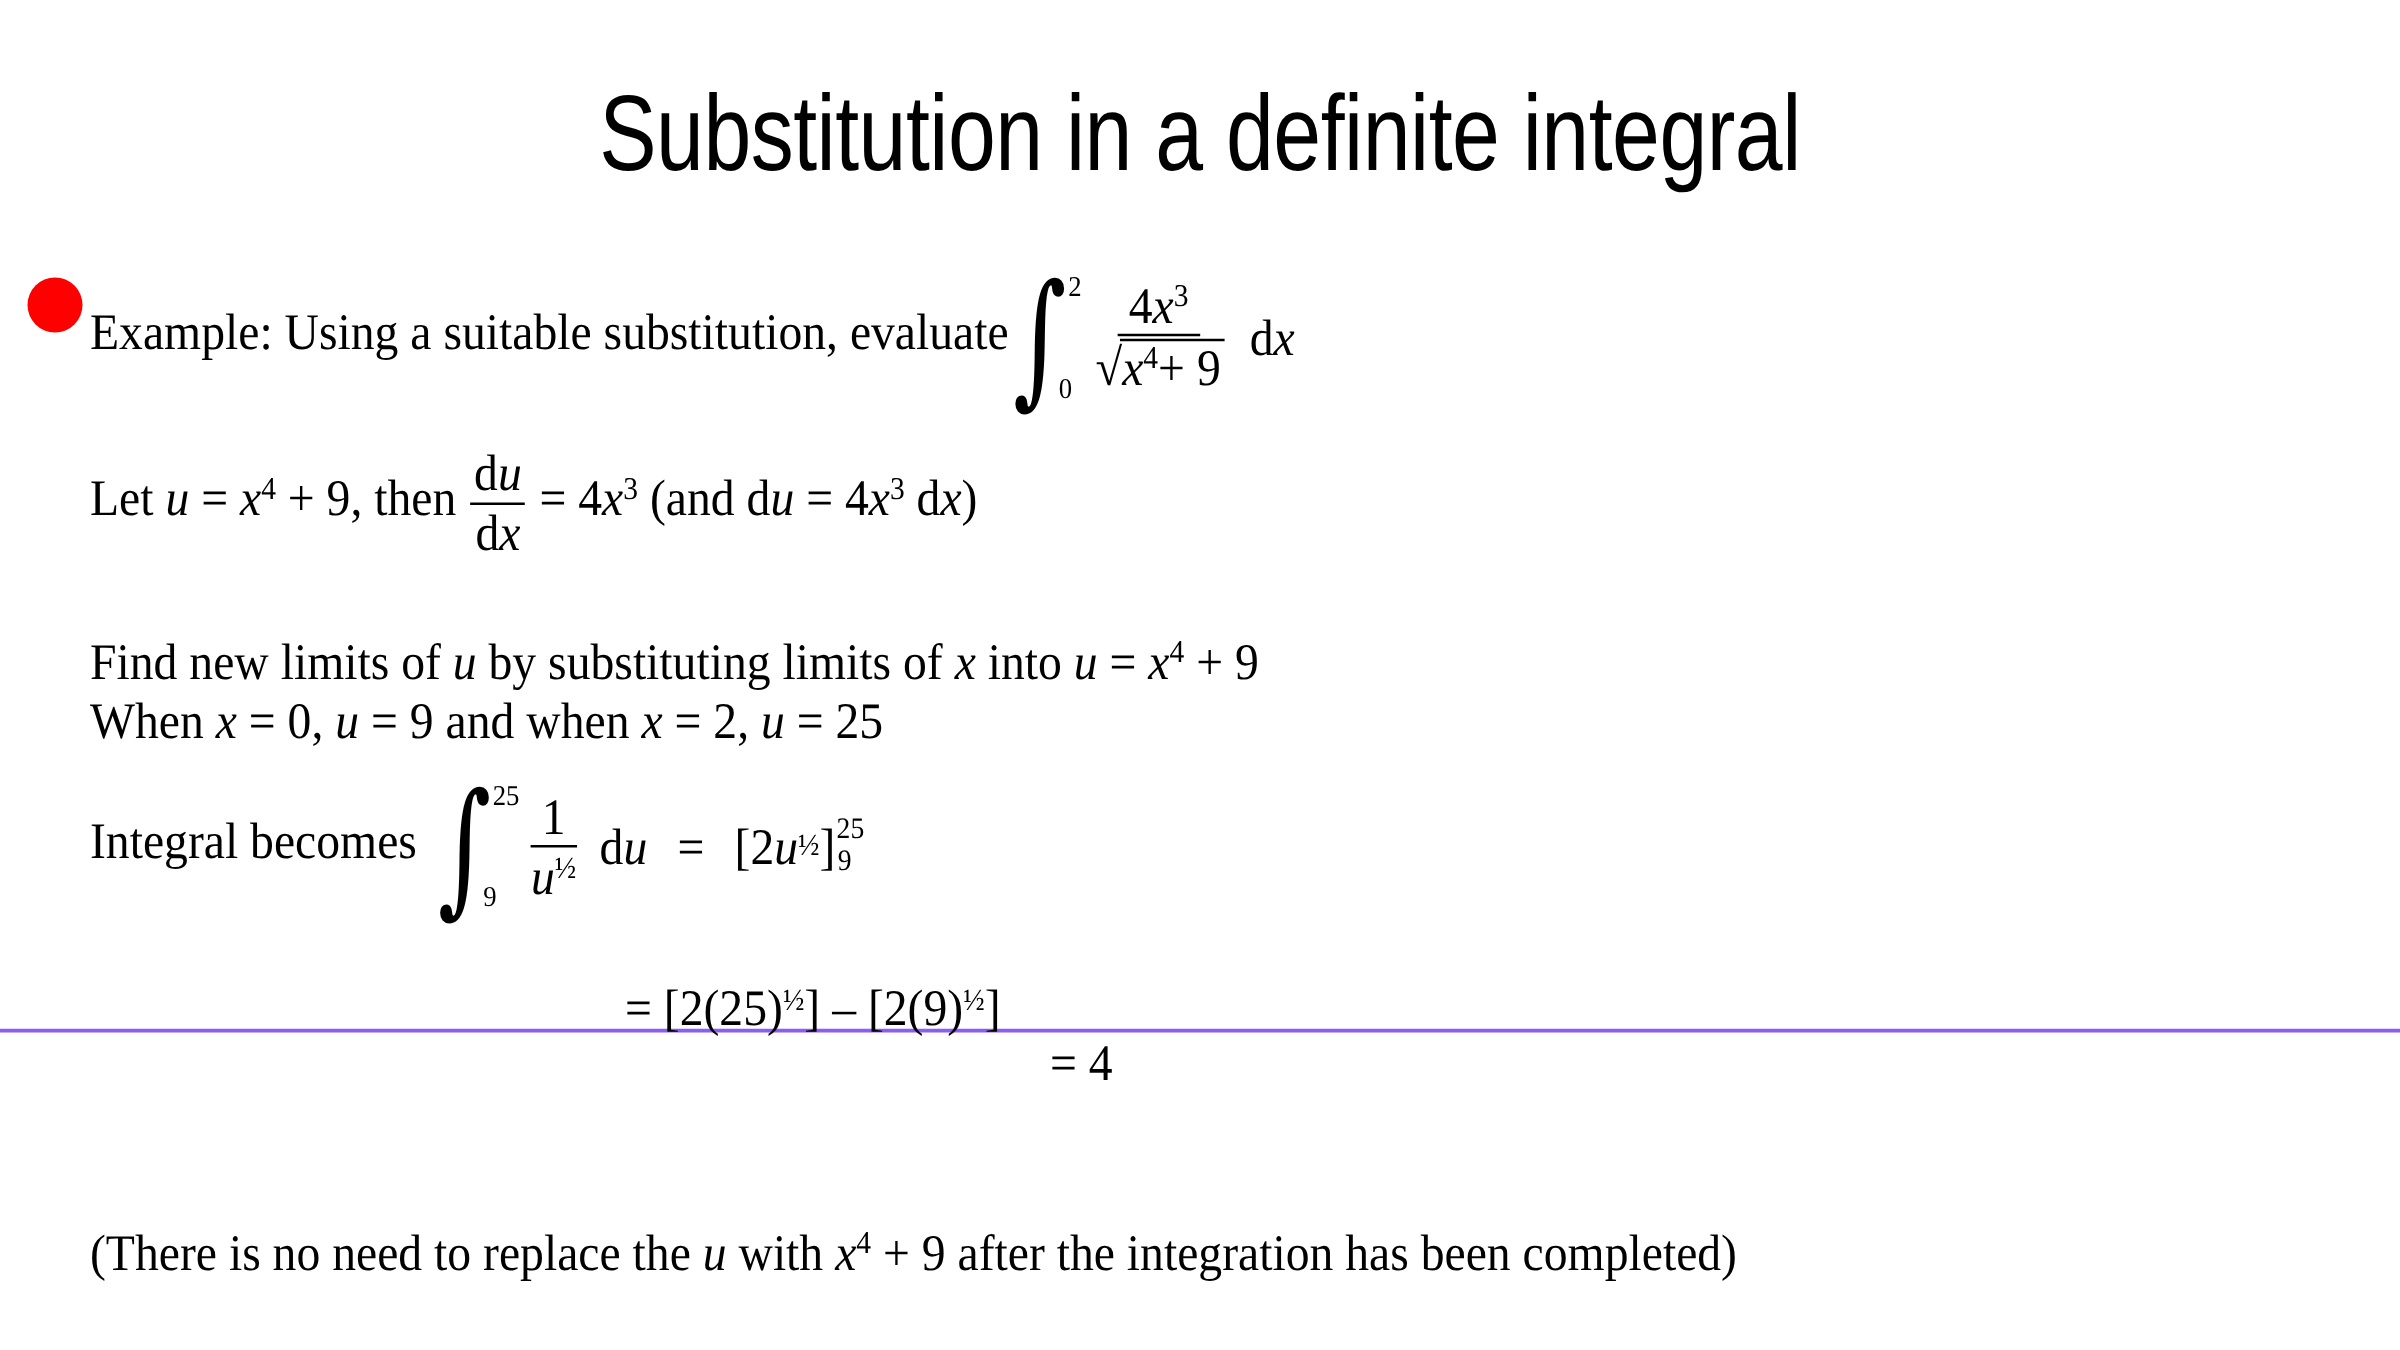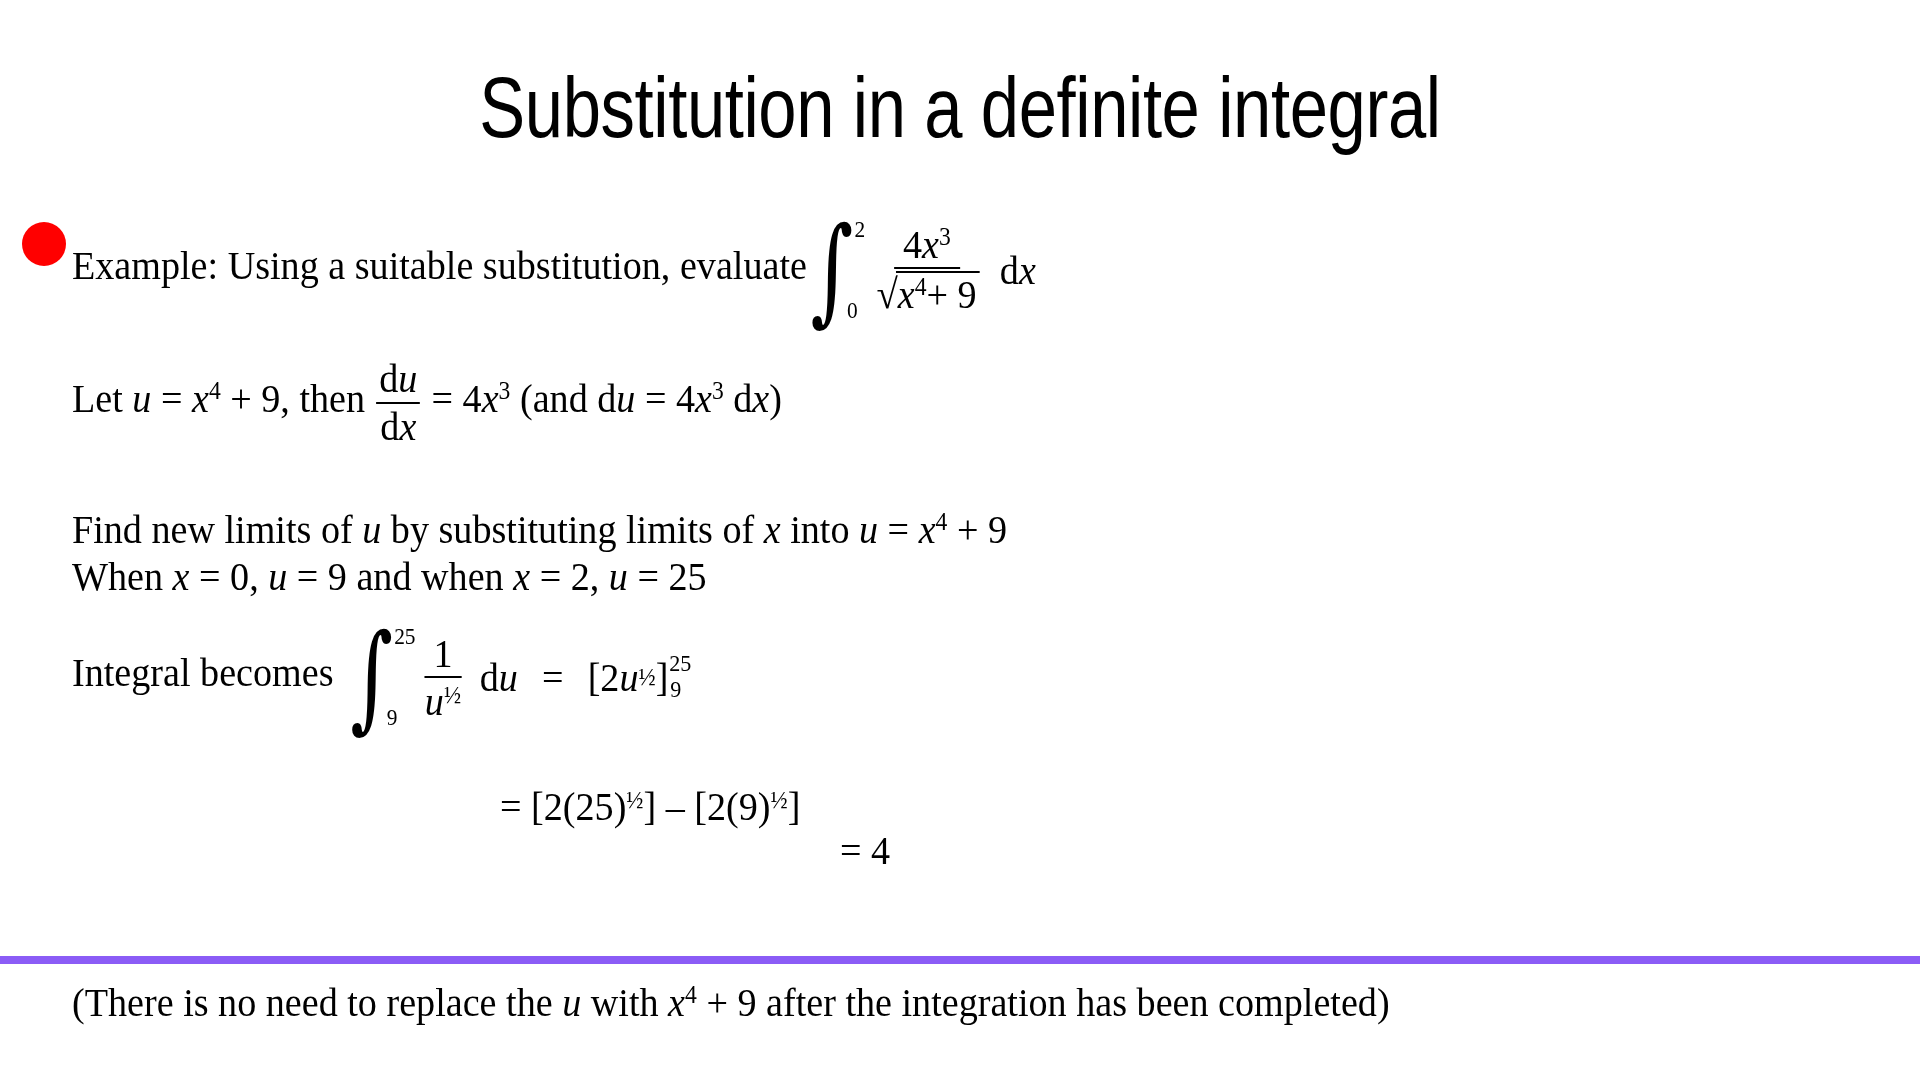--- a/index.html
+++ b/index.html
@@ -10,23 +10,23 @@
   body {
     width: 1920px;
     height: 1080px;
     overflow: hidden;
     font-family: "Liberation Serif", "DejaVu Serif", serif;
     color: #000000;
   }
   #slide {
     position: relative;
     width: 1920px;
-    height: 964px;
+    height: 826px;
     background: #ffffff;
-    border-bottom: 8px solid #8b5cf6;
+    border-bottom: 3px solid #8b5cf6;
     box-sizing: border-box;
   }
 
   
   .slide-title {
     position: absolute;
     left: 0;
     top: 62px;
     width: 1920px;
     text-align: center;

